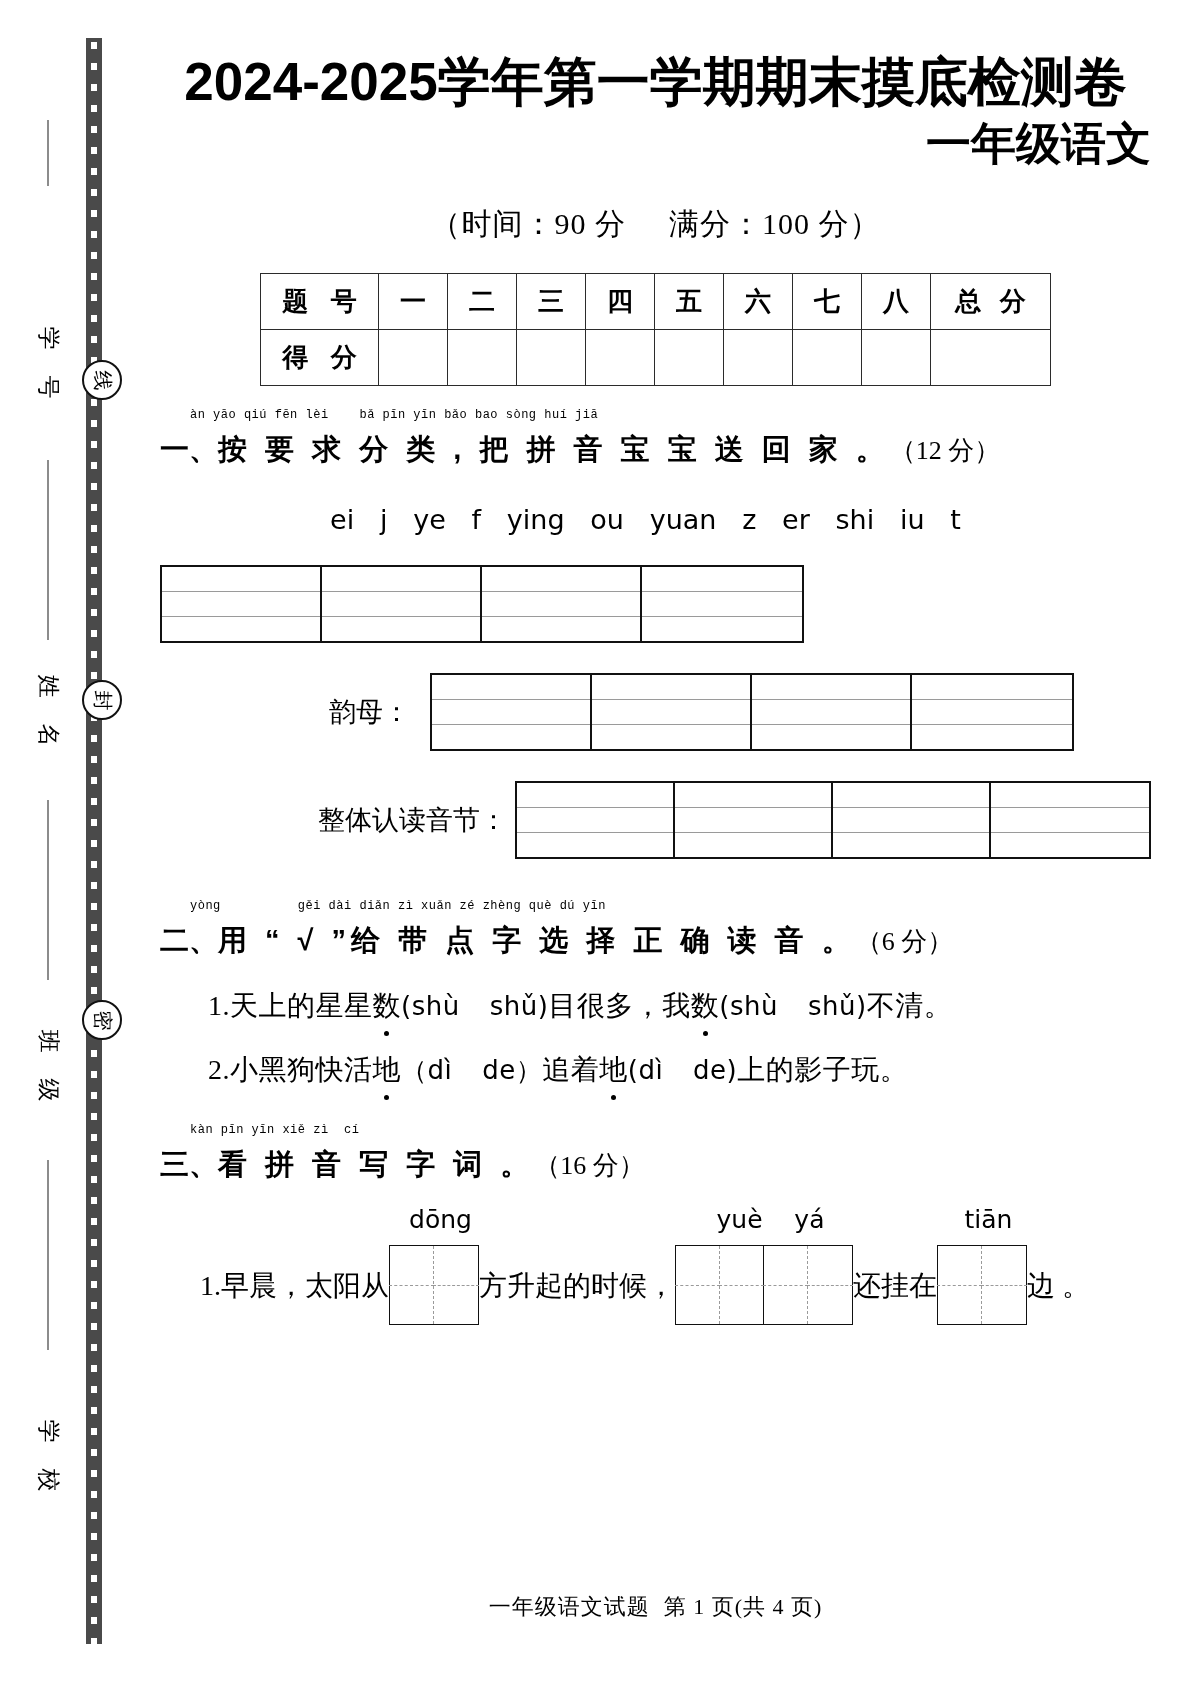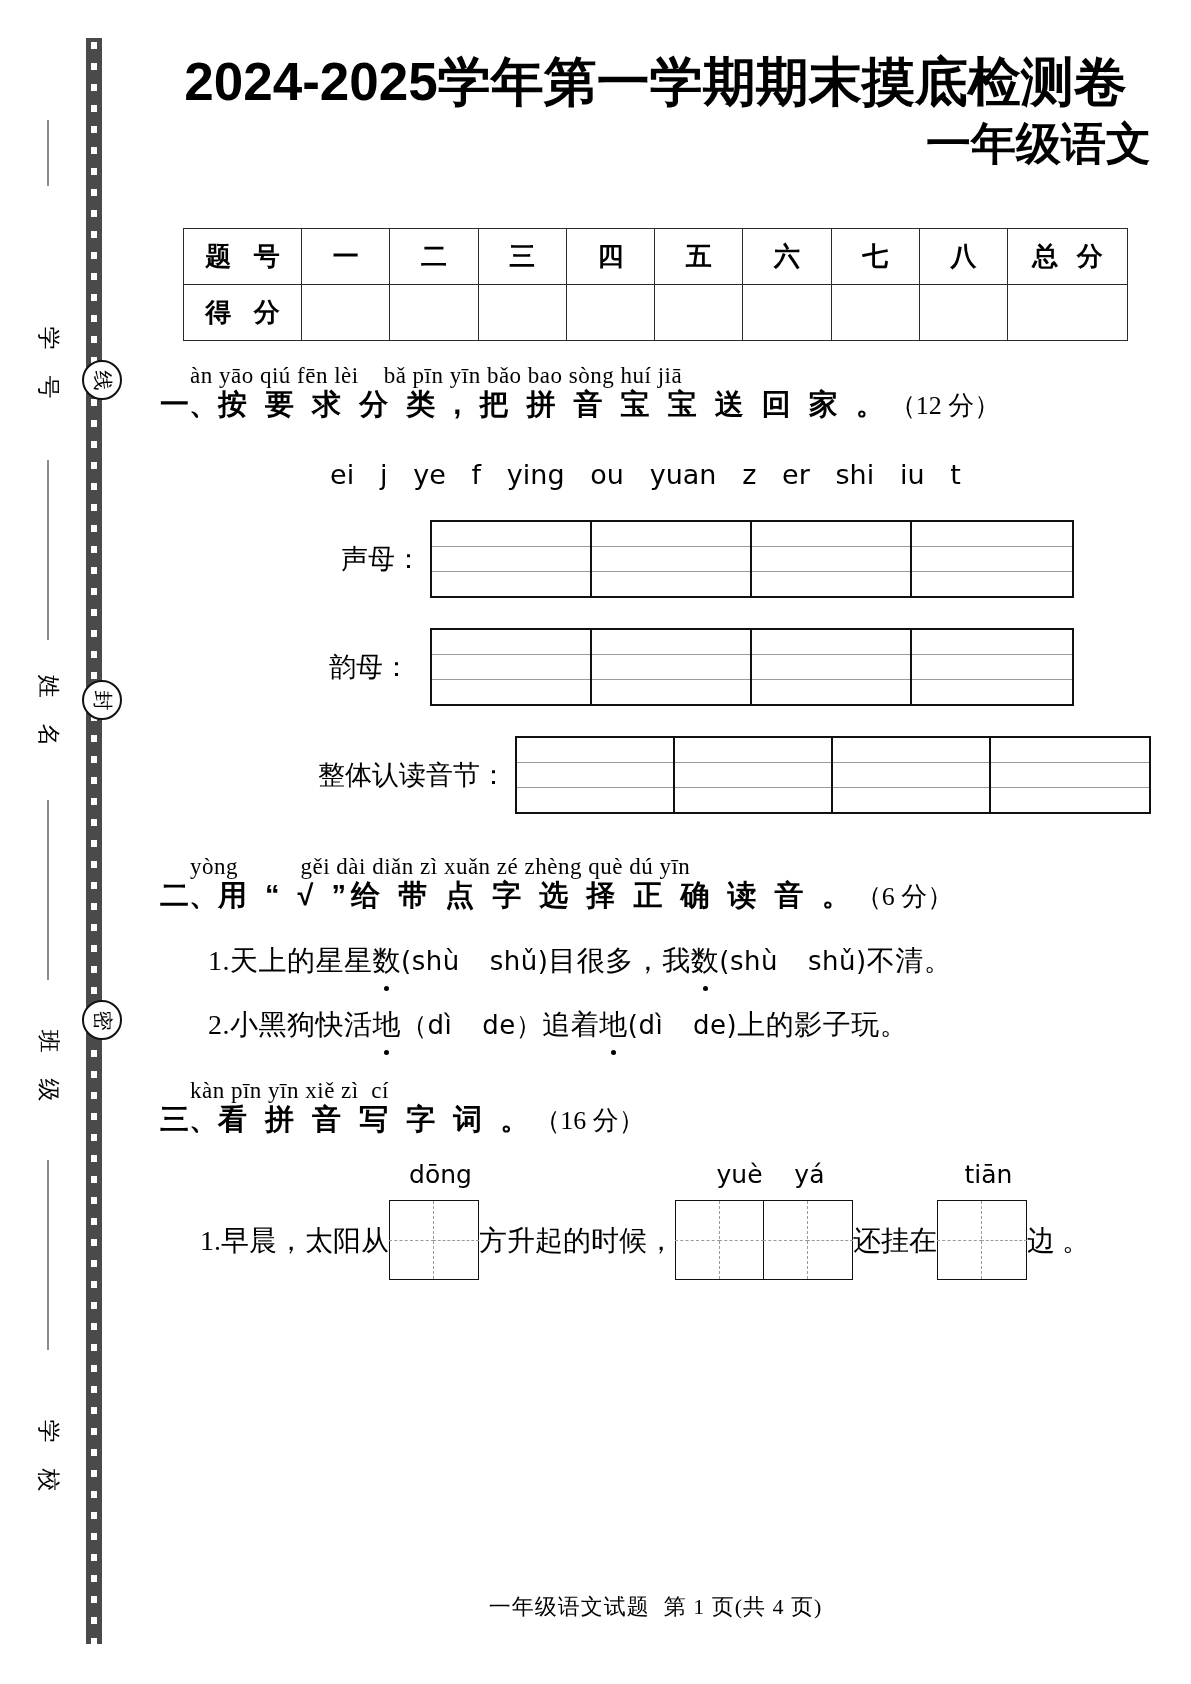--- a/index.html
+++ b/index.html
@@ -112,23 +112,23 @@
   .exam-meta {
     text-align: center;
     font-size: 30px;
     margin-top: 30px;
     letter-spacing: 1px;
   }
   .exam-meta .gap { display: inline-block; width: 26px; }
 
   
   table.score-table {
-    margin: 54px auto 0 auto;
+    margin: 28px auto 0 auto;
     border-collapse: collapse;
-    width: 945px;
+    width: 791px;
     table-layout: fixed;
   }
   table.score-table td {
     border: 1px solid #2b2b2b;
     height: 56px;
     text-align: center;
     vertical-align: middle;
     font-size: 26px;
     font-weight: bold;
     font-family: "Liberation Serif", "DejaVu Serif", serif;
@@ -136,22 +136,22 @@
   table.score-table td.label {
     width: 118px;
     letter-spacing: 8px;
     text-indent: 8px;
   }
   table.score-table td.total { width: 120px; letter-spacing: 6px; text-indent: 6px;}
 
   
   .q-block { margin-top: 22px; }
   .q-pinyin-line {
-    font-family: Liberation Serif, serif;
-    font-size: 23px;
+    font-family: Liberation Mono, monospace;
+    font-size: 12px;
     letter-spacing: 0.5px;
     height: 22px;
     white-space: pre;
     padding-left: 30px;
   }
   .q-title {
     font-family: "Liberation Sans", "DejaVu Sans", sans-serif;
     font-weight: bold;
     font-size: 29px;
     white-space: nowrap;
@@ -311,20 +311,25 @@
   <div class="ribbon-circle" style="top:1000px;">
     <span>密</span>
   </div>
 </div>
 
 <div id="sheet">
 
   <div class="title-main">2024-2025学年第一学期期末摸底检测卷</div>
   <div class="title-sub">一年级语文</div>
 
+  <div class="exam-meta">
+    <span>（时间：90 分</span>
+    <span class="gap"></span>
+    <span>满分：100 分）</span>
+  </div>
 
   <table class="score-table">
     <tbody>
       <tr>
         <td class="label">题 号</td>
         <td>一</td>
         <td>二</td>
         <td>三</td>
         <td>四</td>
         <td>五</td>
@@ -350,21 +355,20 @@
 
   <div class="q-block">
     <div class="q-pinyin-line">àn yāo qiú fēn lèi    bǎ pīn yīn bǎo bao sòng huí jiā</div>
     <div class="q-title">
       <span class="qnum">一、</span><span class="qtext">按 要 求 分 类 , 把 拼 音 宝 宝 送 回 家 。</span><span class="qscore">（12 分）</span>
     </div>
 
     <div class="letters-row">ei   j   ye   f   ying   ou   yuan   z   er   shi   iu   t</div>
 
     <div class="grid-row" style="margin-top:30px;">
-      <div class="grid-label" style="width:270px;padding-right:8px;">声母：</div>
       <div class="siline">
         <div class="cell" style="width:160px;"></div>
         <div class="cell" style="width:160px;"></div>
         <div class="cell" style="width:160px;"></div>
         <div class="cell" style="width:160px;"></div>
       </div>
     </div>
 
     <div class="grid-row" style="margin-top:30px;">
       <div class="grid-label" style="width:270px;padding-right:20px;">韵母：</div>

